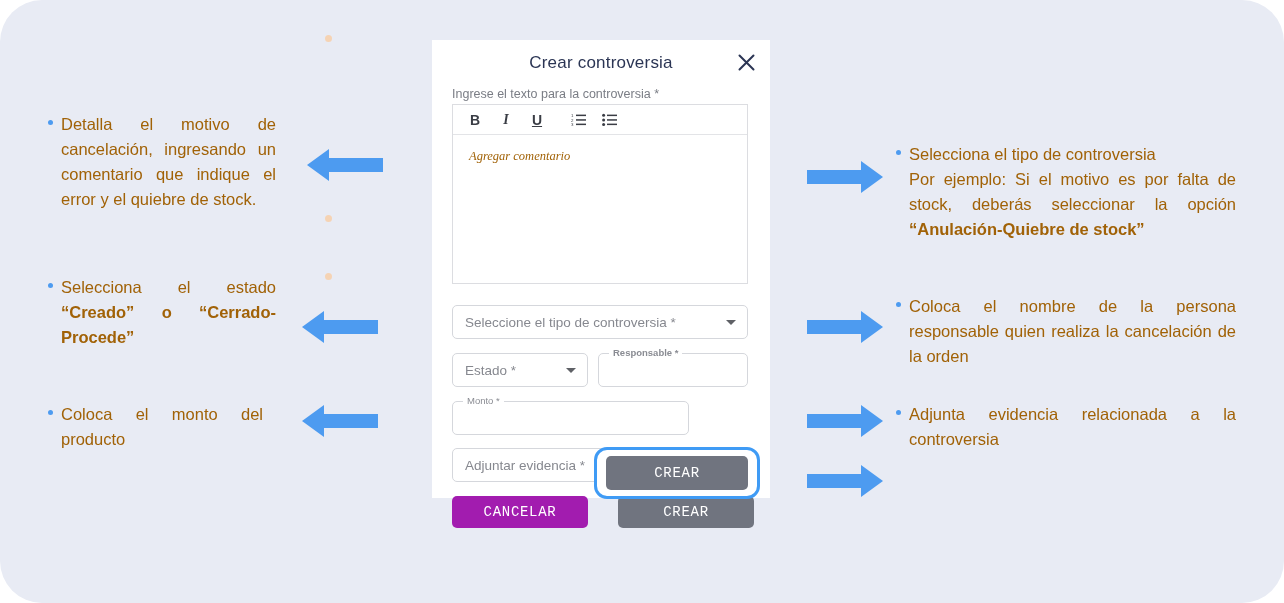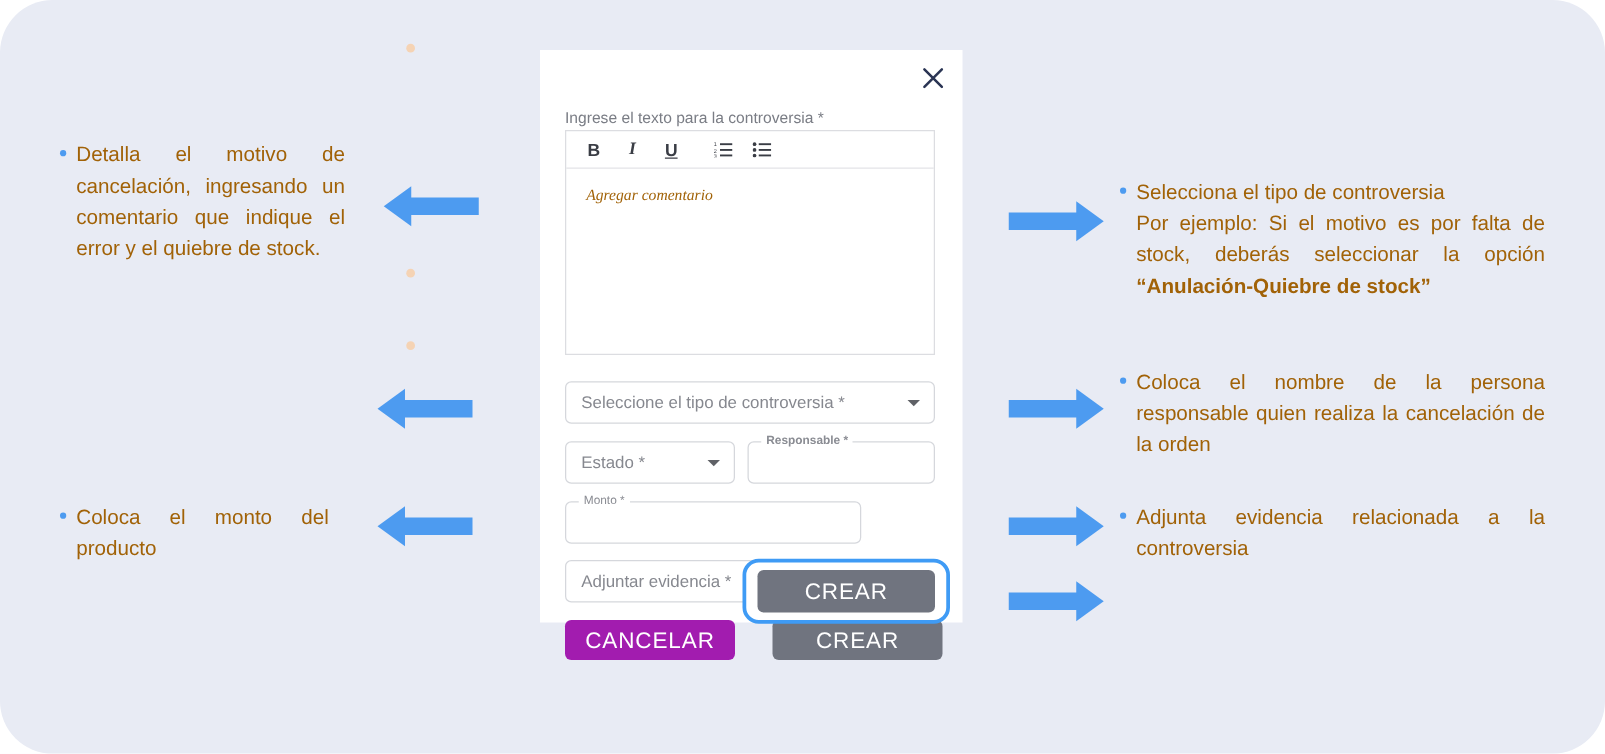--- a/index.html
+++ b/index.html
@@ -89,23 +89,23 @@
   .upload-ico{position:absolute;right:10px;top:50%;transform:translateY(-50%);}
 
   #f-tipo{left:20px;top:265px;width:296px;height:34px;}
   #f-estado{left:20px;top:313px;width:136px;height:34px;}
   #f-resp{left:166px;top:313px;width:150px;height:34px;font-weight:bold;}
   #f-monto{left:20px;top:361px;width:237px;height:34px;}
   #f-adj{left:20px;top:408px;width:296px;height:34px;}
 
   
   .btn{
-    position:absolute;border:none;border-radius:5px;font-size:18px;
+    position:absolute;border:none;border-radius:5px;font-size:14px;
     letter-spacing:.7px;color:#ffffff;cursor:pointer;
-    font-family:Liberation Sans, sans-serif;
+    font-family:Liberation Mono, monospace;
     text-align:center;
   }
   #btn-cancel{left:20px;top:456px;width:136px;height:32px;background:#a21caf;}
   #btn-create{left:186px;top:456px;width:136px;height:32px;background:#70747f;}
   #create-ring{
     position:absolute;left:594px;top:447px;width:166px;height:52px;
     border:3.5px solid #3f9bf5;border-radius:13px;box-sizing:border-box;
     background:#ffffff;
   }
 </style>
@@ -118,20 +118,26 @@
   <div class="dot" style="left:325px;top:215px;"></div>
   <div class="dot" style="left:325px;top:273px;"></div>
 
   <div class="blk" style="left:48px;top:112px;width:228px;">
     <span class="bullet"></span>
     <span class="body">
         <p>Detalla el motivo de cancelación, ingresando un comentario que indique el error y el quiebre de stock.</p>
       </span>
   </div>
 
+  <div class="blk" style="left:48px;top:275px;width:228px;">
+    <span class="bullet"></span>
+    <span class="body">
+        <p>Selecciona el estado <b>“Creado” o “Cerrado-Procede”</b></p>
+      </span>
+  </div>
 
   <div class="blk nj" style="left:48px;top:402px;width:215px;">
     <span class="bullet"></span>
     <span class="body">
         <p class="nj">Coloca el monto del producto</p>
       </span>
   </div>
 
   <div class="arrow" style="left:305px;top:146px;">
     <svg viewBox="0 0 80 38">
@@ -144,20 +150,21 @@
       </svg>
   </div>
   <div class="arrow" style="left:300px;top:402px;">
     <svg viewBox="0 0 80 38">
         <path d="M2 19 L24 3 L24 12 L78 12 L78 26 L24 26 L24 35 Z" fill="#4d9bf0"></path>
       </svg>
   </div>
 
   <div id="modal">
 
+    <div class="modal-title">Crear controversia</div>
 
     <div class="close-btn">
       <svg width="17" height="17" viewBox="0 0 17 17">
         <path d="M1.5 1.5 L15.5 15.5 M15.5 1.5 L1.5 15.5" stroke="#2b3554" stroke-width="2" stroke-linecap="round"></path>
       </svg>
     </div>
 
     <div class="field-label">Ingrese el texto para la controversia *</div>
 
     <div class="editor">

